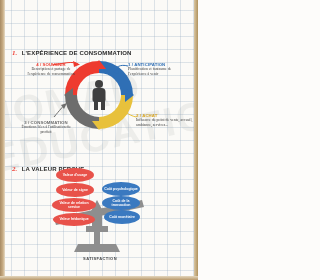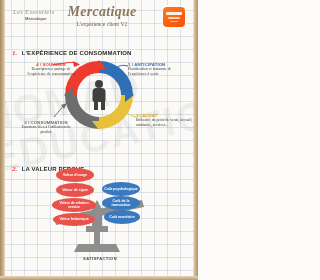--- a/index.html
+++ b/index.html
@@ -83,31 +83,20 @@
 </style>
 </head>
 <body>
 
 <div id="sheet">
 
   <div id="grid"></div>
   <div id="watermark">NOMAD
 EDUCATION</div>
 
-  <div id="hdr">
-    <div class="kicker">Les Essentiels</div>
-    <div class="kicker-sub">Mercatique</div>
-    <div class="maintitle">Mercatique</div>
-    <div class="subtitle">L'expérience client V2</div>
-    <div id="logo">
-      <div class="lg1"></div>
-        <div class="lg2"></div>
-        <div class="lg3"></div>
-    </div>
-  </div>
 
   <div class="sec" id="sec1">
     <span class="num">1.</span>
     <span class="txt">L'EXPÉRIENCE DE CONSOMMATION</span>
   </div>
 
   <svg id="circle-svg" style="position:absolute;left:60px;top:56px;" width="78" height="78" viewBox="0 0 78 78">
     <g fill="none" stroke-width="12" stroke-linecap="butt">
       <path d="M39 11 A28 28 0 0 1 67 39" stroke="#2f6fb5"></path>
       <path d="M67 39 A28 28 0 0 1 39 67" stroke="#e8c13c"></path>

